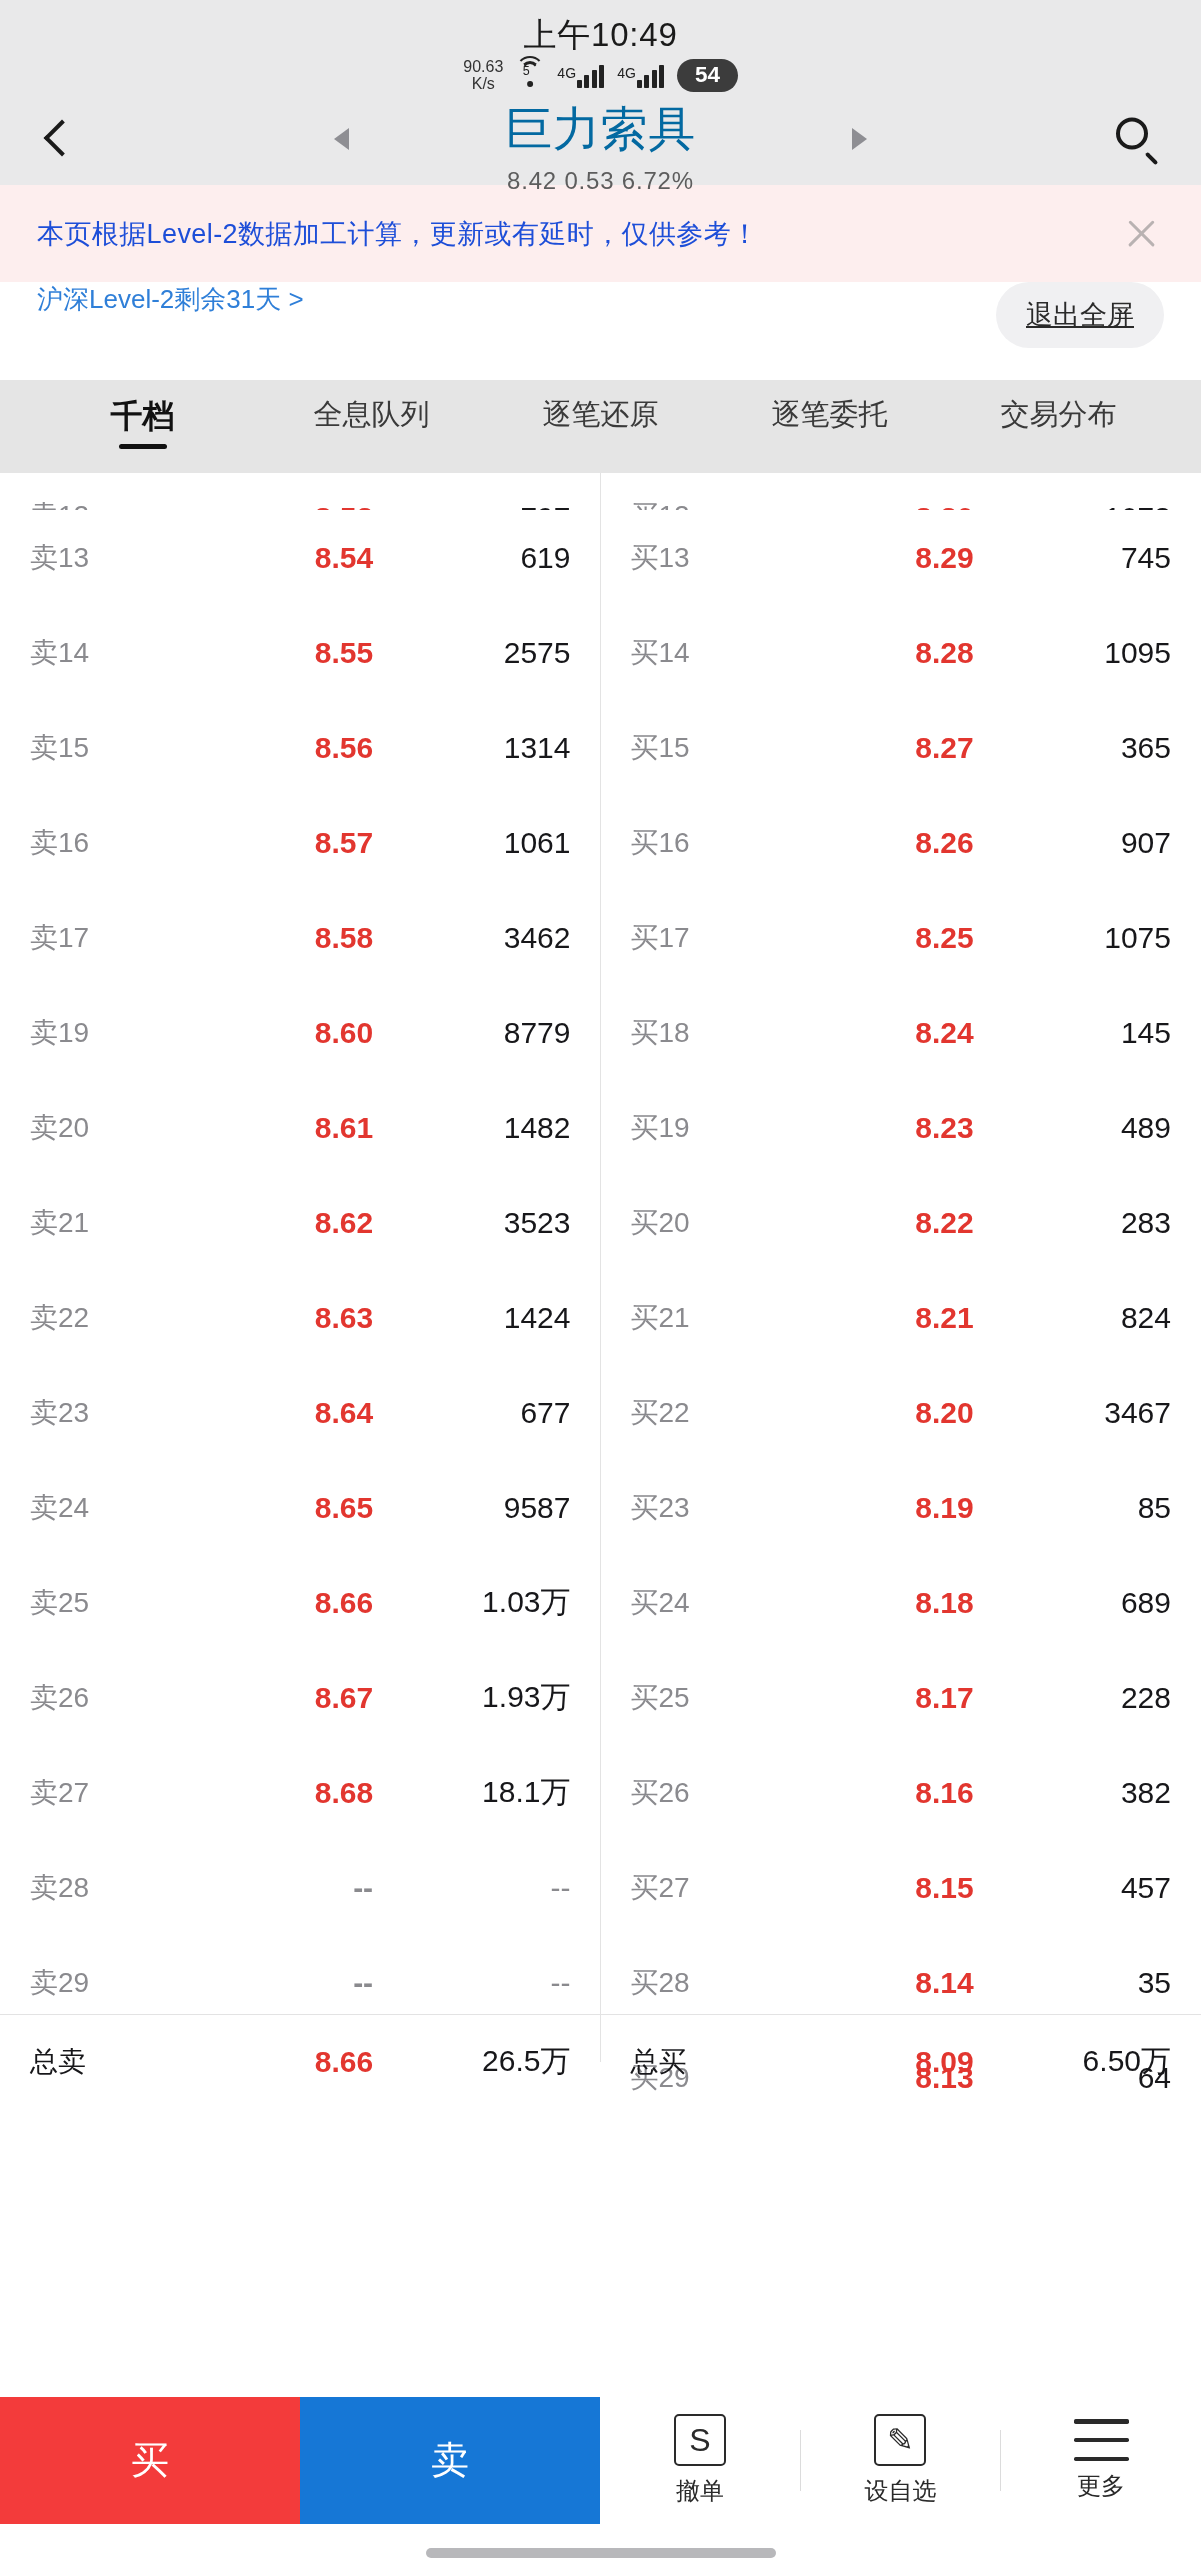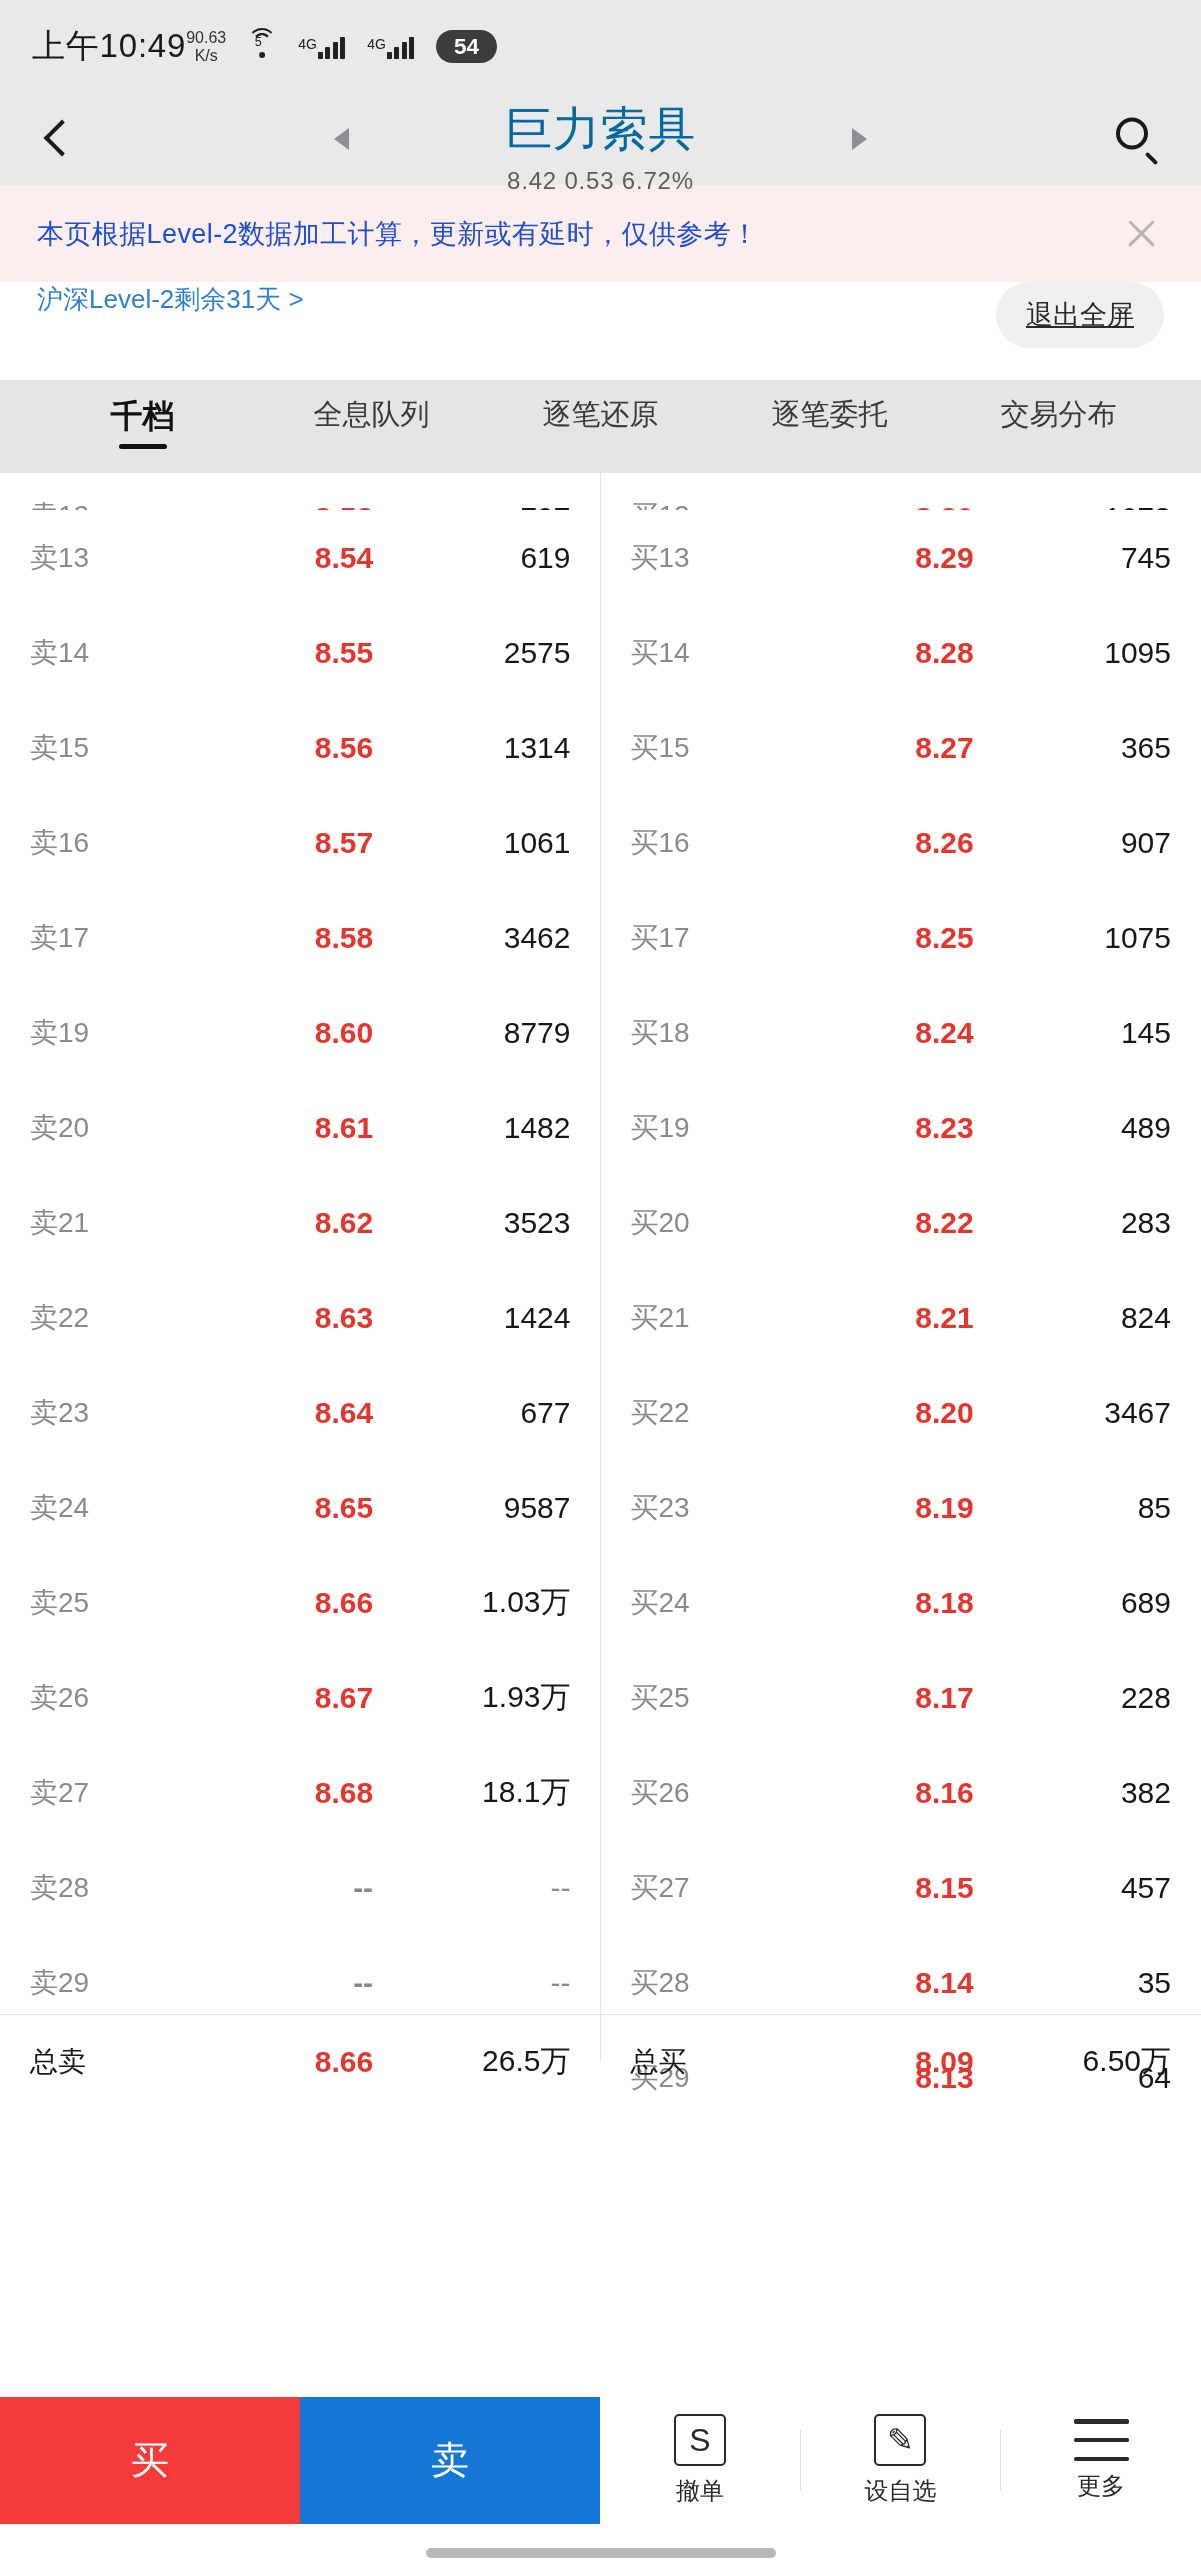--- a/index.html
+++ b/index.html
@@ -14,33 +14,34 @@
     overflow: hidden;
     position: relative;
   }
 
   
   .status-bar {
     height: 93px;
     background: #e9e9ea;
     display: flex;
     align-items: center;
-    justify-content: flex-start;
+    justify-content: flex-end;
     padding: 0 32px;
     box-sizing: border-box;
+    flex-direction: column;
   }
   .status-time {
     font-size: 33px;
     color: #1a1a1a;
     letter-spacing: 0.8px;
   }
   .status-right {
     display: flex;
     align-items: center;
-    gap: 22px;
+    gap: 13px;
   }
   .net-speed {
     font-size: 16px;
     color: #333;
     line-height: 1.1;
     text-align: center;
   }
   .sig-icon {
     display: flex;
     align-items: flex-end;

